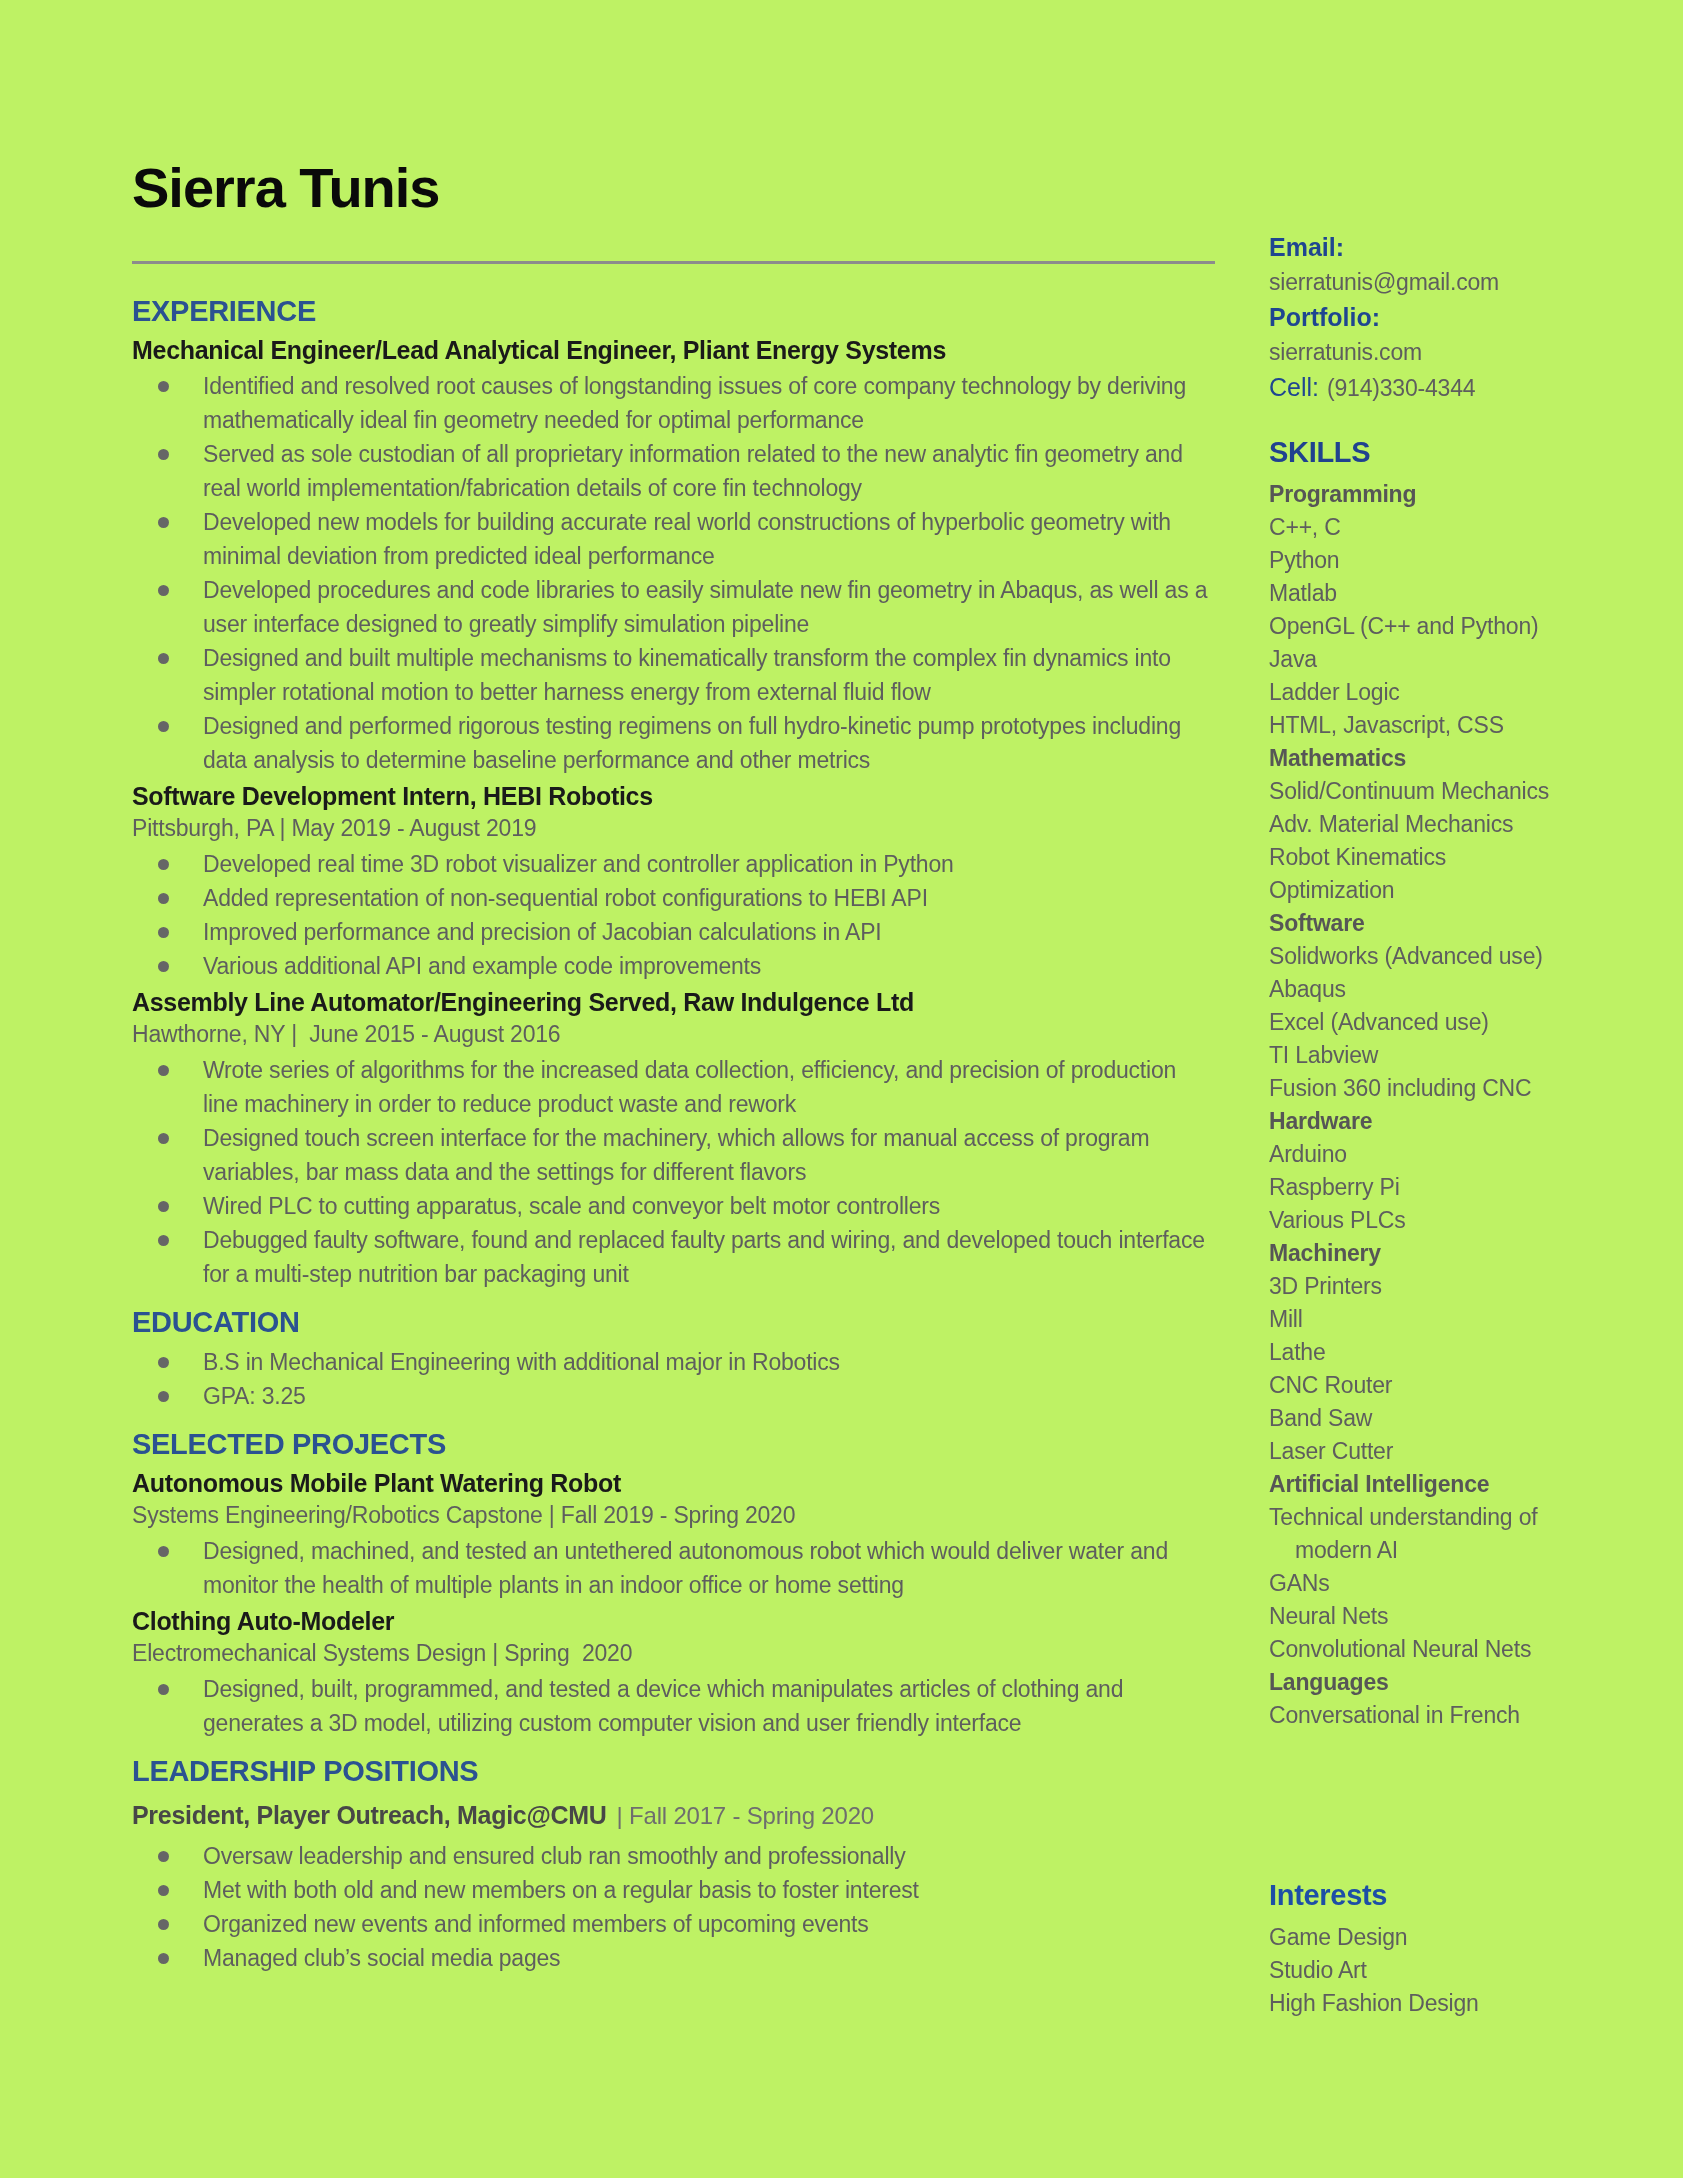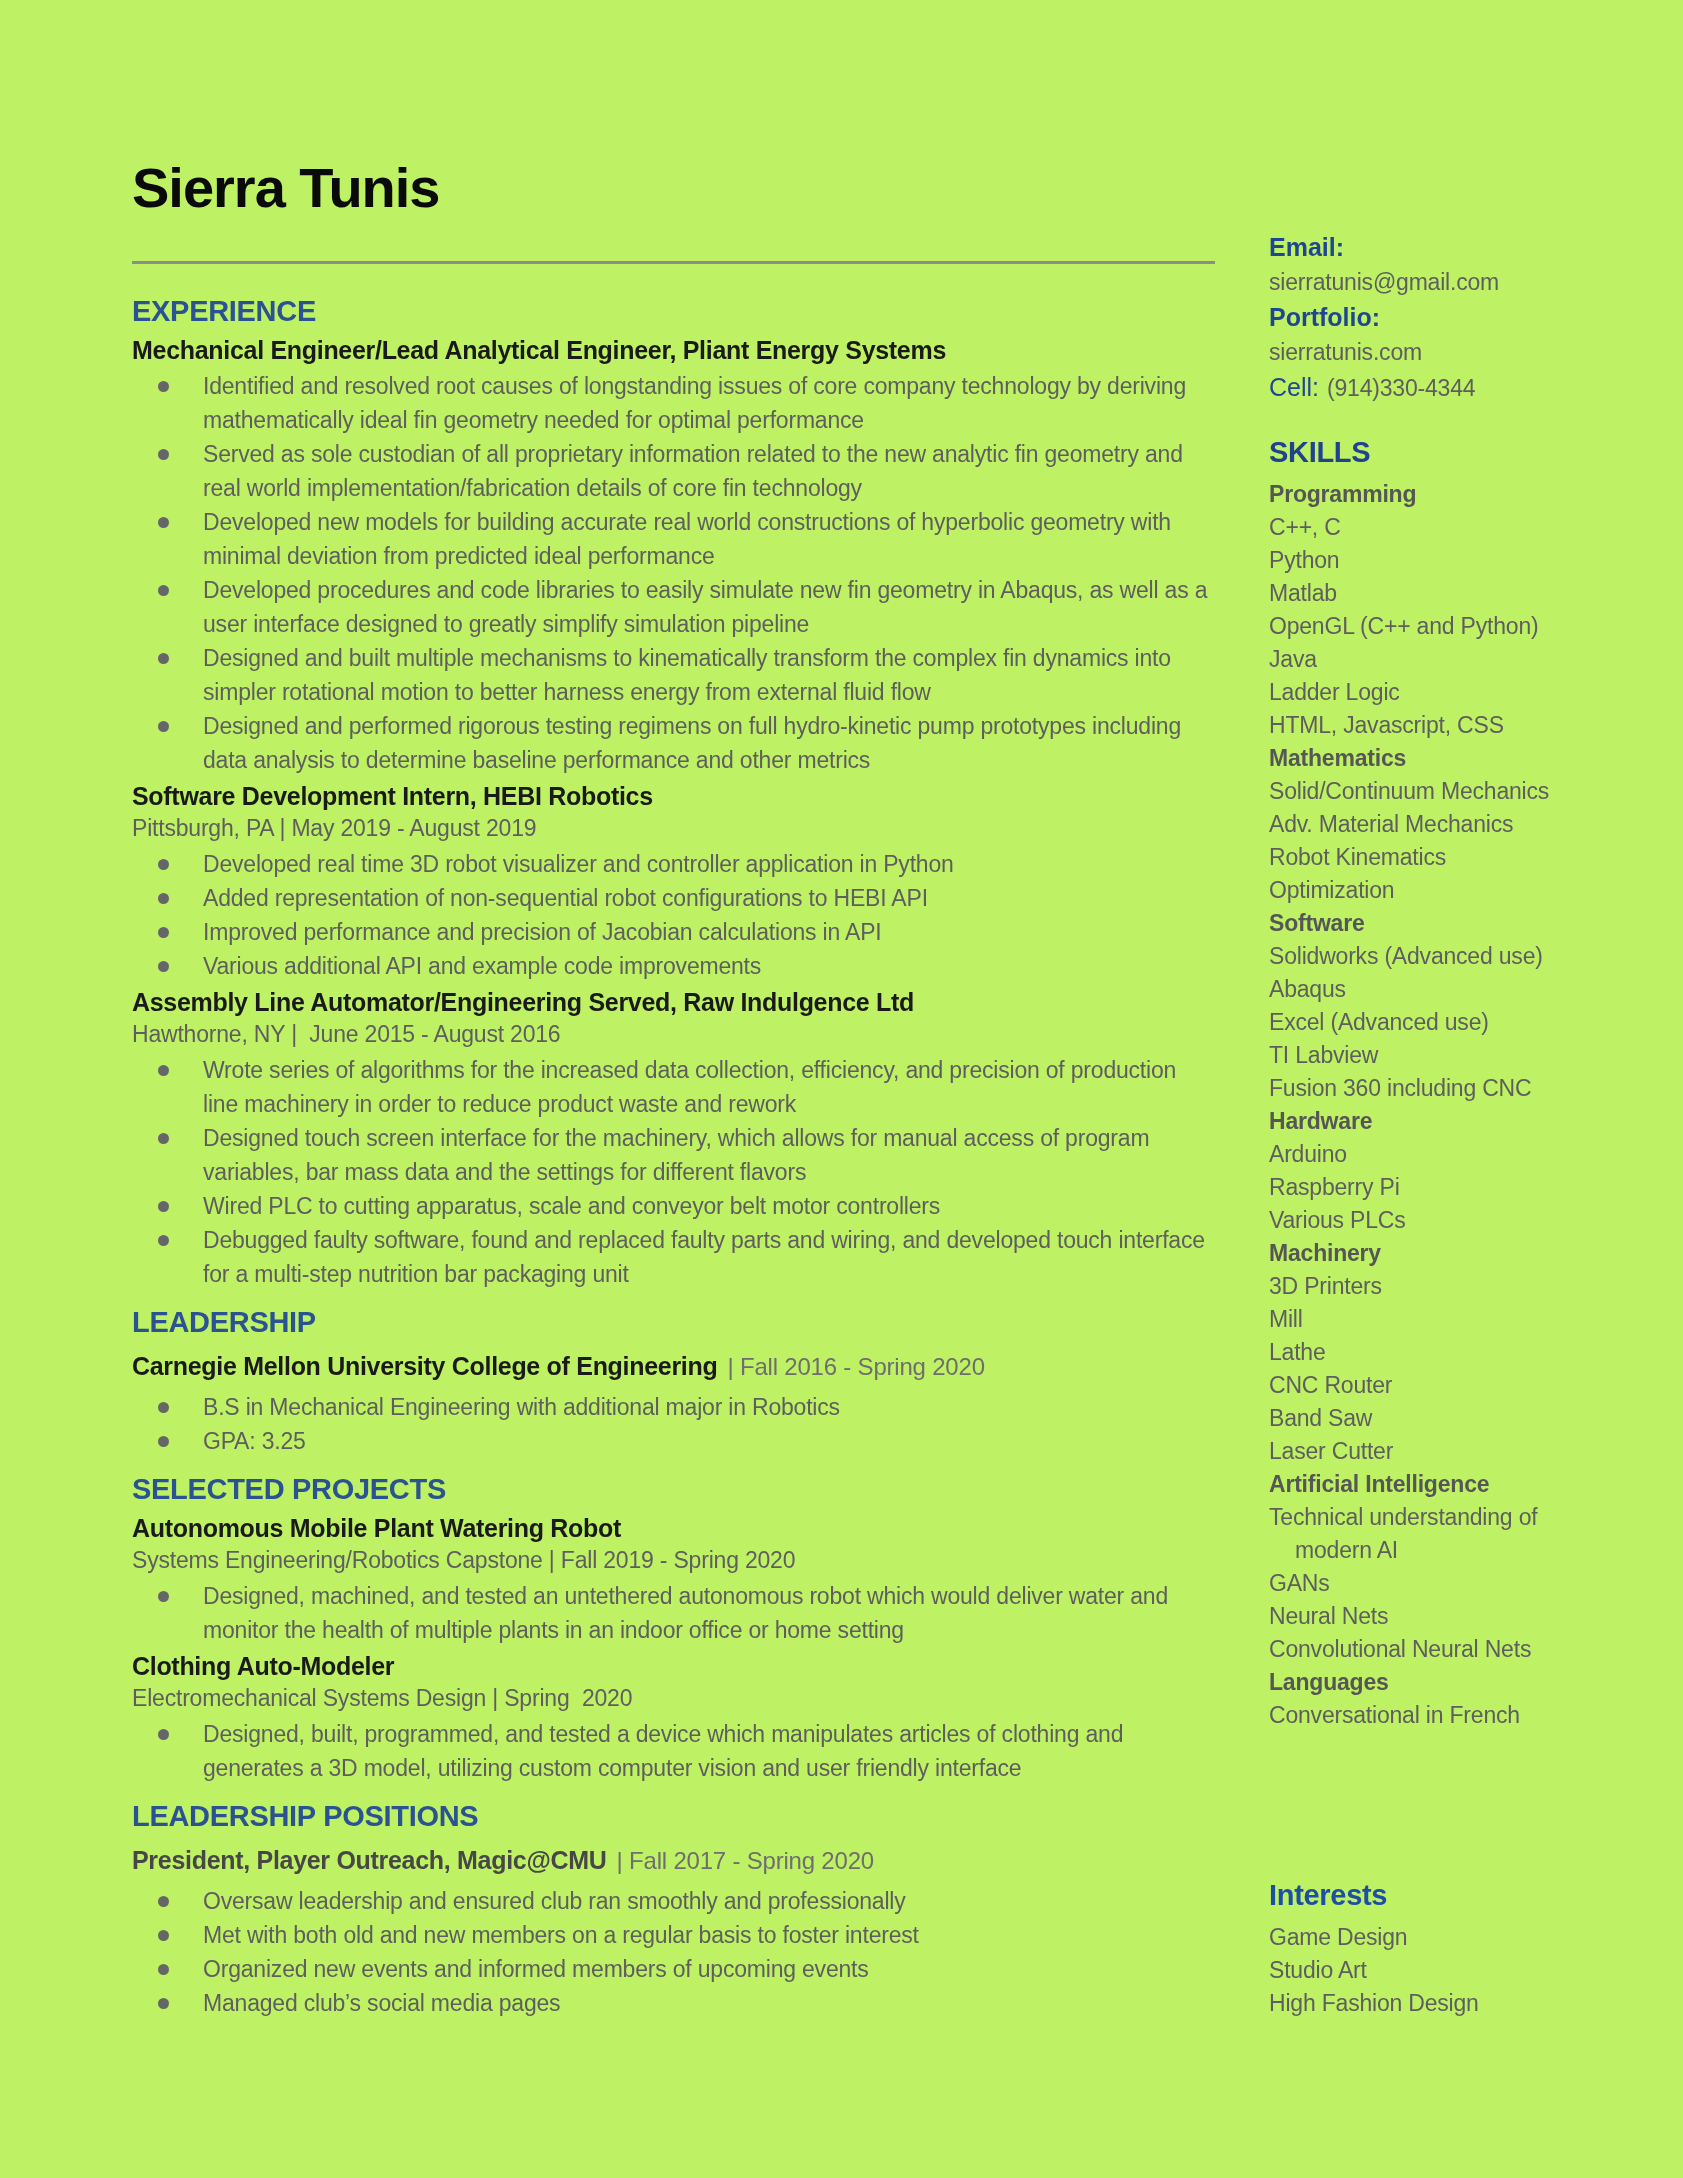--- a/index.html
+++ b/index.html
@@ -86,24 +86,21 @@
         <ul class="bullets">
           <li><span class="dot"></span><span>Wrote series of algorithms for the increased data collection, efficiency, and precision of production line machinery in order to reduce product waste and rework</span></li>
           <li><span class="dot"></span><span>Designed touch screen interface for the machinery, which allows for manual access of program variables, bar mass data and the settings for different flavors</span></li>
           <li><span class="dot"></span><span>Wired PLC to cutting apparatus, scale and conveyor belt motor controllers</span></li>
           <li><span class="dot"></span><span>Debugged faulty software, found and replaced faulty parts and wiring, and developed touch interface for a multi-step nutrition bar packaging unit</span></li>
         </ul>
       </div>
     </section>
 
     <section>
-      <h2 class="sec">LEADERSHIP</h2>
-      <p class="titleline">
-        <span class="inline-title">Carnegie Mellon University College of Engineering</span><span class="inline-dates">| Fall 2016 - Spring 2020</span>
-      </p>
+      <h2 class="sec">EDUCATION</h2>
       <ul class="bullets">
         <li><span class="dot"></span><span>B.S in Mechanical Engineering with additional major in Robotics</span></li>
         <li><span class="dot"></span><span>GPA: 3.25</span></li>
       </ul>
     </section>
 
     <section>
       <h2 class="sec">SELECTED PROJECTS</h2>
 
       <div>

